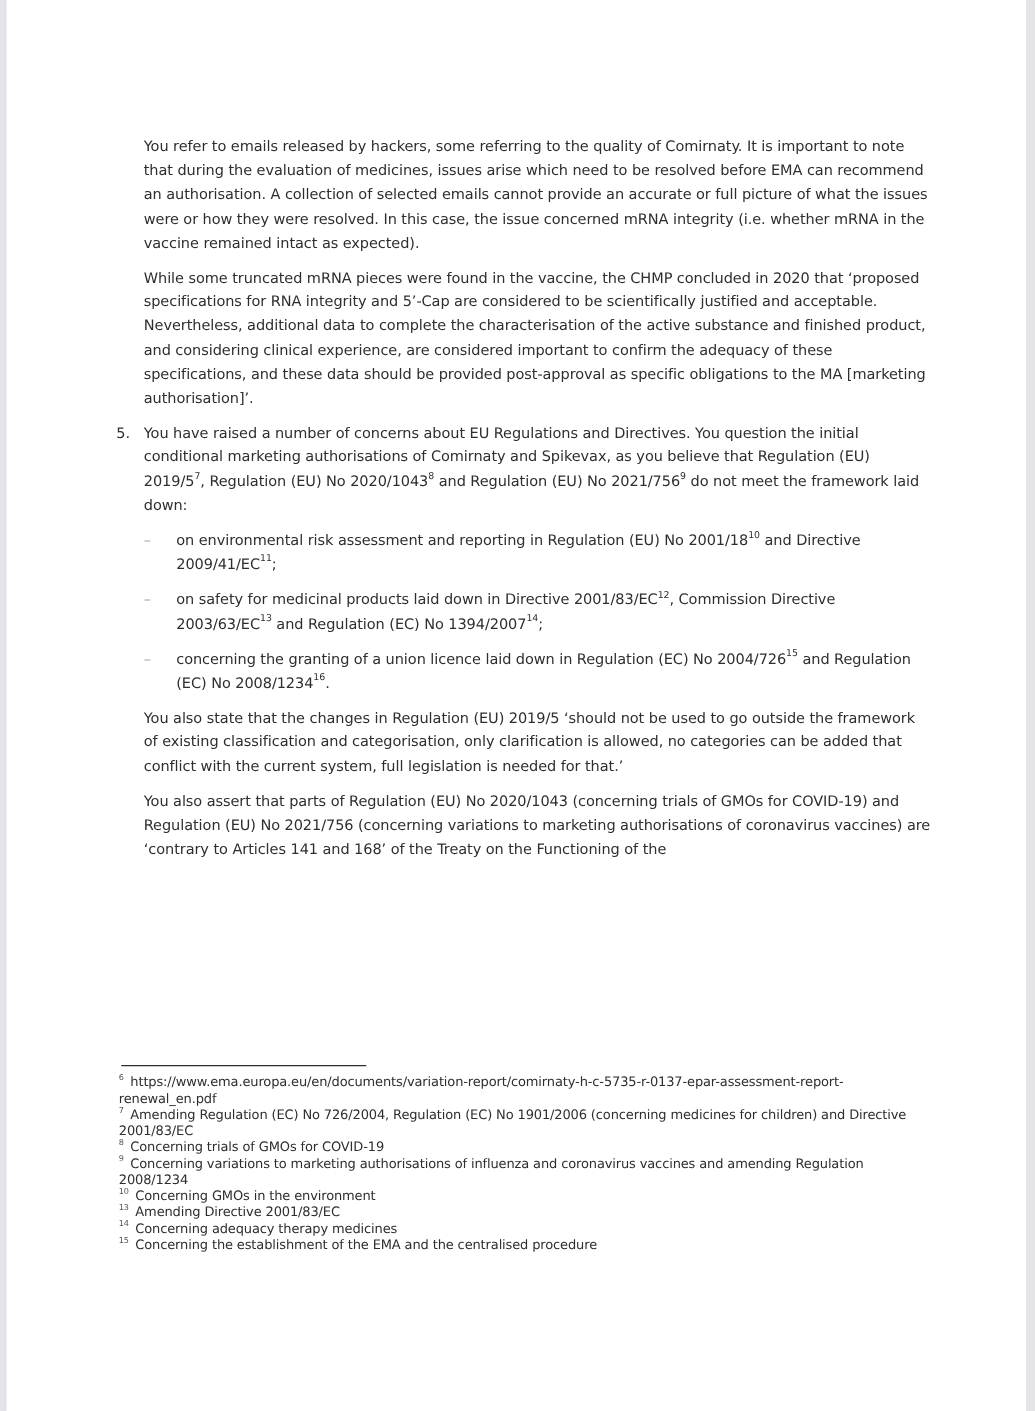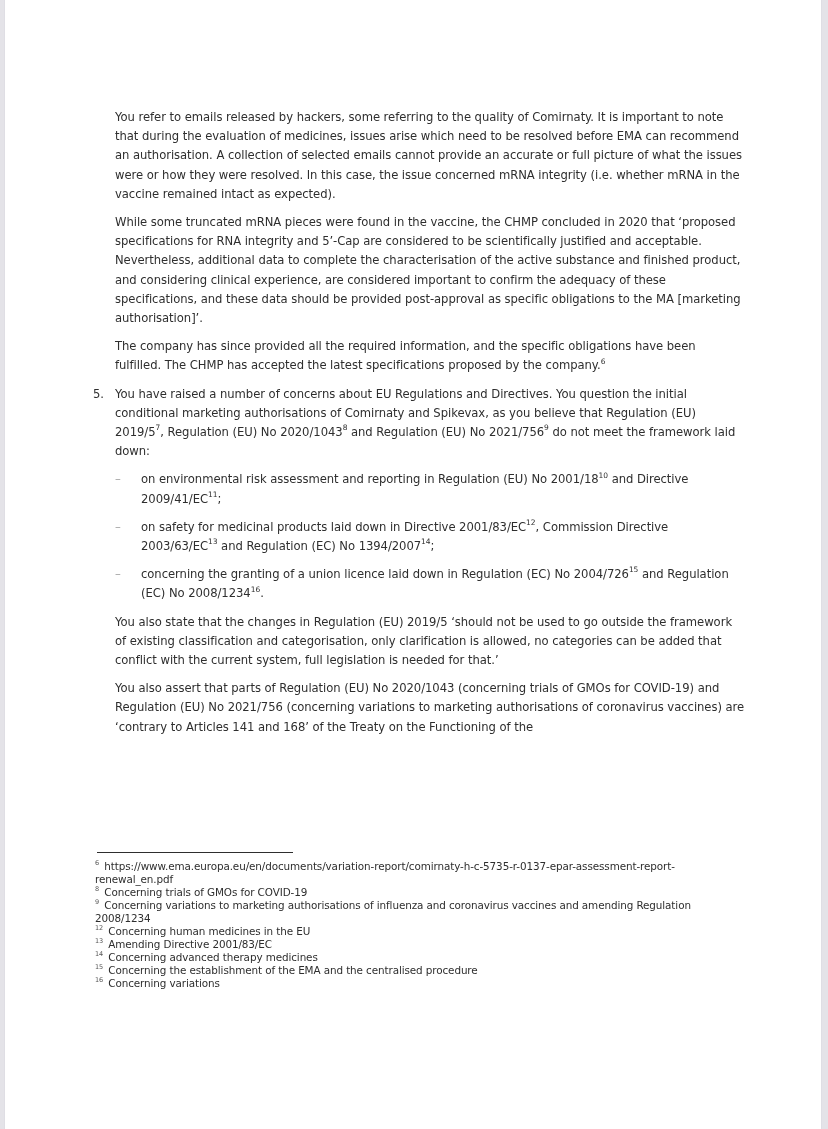--- a/index.html
+++ b/index.html
@@ -43,21 +43,20 @@
   .footnotes sup { font-size: 6.5px; top: -1px; margin-right: 2px; color: #555; }
 </style>
 </head>
 <body>
 
 <div class="page">
   <div class="content">
 
     <p>You refer to emails released by hackers, some referring to the quality of Comirnaty. It is important to note that during the evaluation of medicines, issues arise which need to be resolved before EMA can recommend an authorisation. A collection of selected emails cannot provide an accurate or full picture of what the issues were or how they were resolved. In this case, the issue concerned mRNA integrity (i.e. whether mRNA in the vaccine remained intact as expected).</p>
     <p>While some truncated mRNA pieces were found in the vaccine, the CHMP concluded in 2020 that ‘proposed specifications for RNA integrity and 5’-Cap are considered to be scientifically justified and acceptable. Nevertheless, additional data to complete the characterisation of the active substance and finished product, and considering clinical experience, are considered important to confirm the adequacy of these specifications, and these data should be provided post-approval as specific obligations to the MA [marketing authorisation]’.</p>
-    <p><span>The company has since provided all the required information, and the specific obligations have been fulfilled. The CHMP has accepted the latest specifications proposed by the company.</span><sup>6</sup></p>
 
     <div class="heading">
       <span class="num">5.</span>
     </div>
 
     <p><span>You have raised a number of concerns about EU Regulations and Directives.  You question the initial conditional marketing authorisations of Comirnaty and Spikevax, as you believe that Regulation (EU) 2019/5</span><sup>7</sup><span>, Regulation (EU) No 2020/1043</span><sup>8</sup><span> and Regulation (EU) No 2021/756</span><sup>9</sup><span> do not meet the framework laid down:</span></p>
 
     <ul class="dash">
       <li><span class="dash-mark">–</span><span>on environmental risk assessment and reporting in Regulation (EU) No 2001/18</span><sup>10</sup><span> and Directive 2009/41/EC</span><sup>11</sup><span>;</span></li>
       <li><span class="dash-mark">–</span><span>on safety for medicinal products laid down in Directive 2001/83/EC</span><sup>12</sup><span>, Commission Directive 2003/63/EC</span><sup>13</sup><span> and Regulation (EC) No 1394/2007</span><sup>14</sup><span>;</span></li>
@@ -65,21 +64,21 @@
     </ul>
 
     <p>You also state that the changes in Regulation (EU) 2019/5 ‘should not be used to go outside the framework of existing classification and categorisation, only clarification is allowed, no categories can be added that conflict with the current system, full legislation is needed for that.’</p>
     <p>You also assert that parts of Regulation (EU) No 2020/1043 (concerning trials of GMOs for COVID-19) and Regulation (EU) No 2021/756 (concerning variations to marketing authorisations of coronavirus vaccines) are ‘contrary to Articles 141 and 168’ of the Treaty on the Functioning of the</p>
   </div>
 
   <div class="fn-rule"></div>
 
   <div class="footnotes">
     <p class="fn"><sup>6</sup><span> https://www.ema.europa.eu/en/documents/variation-report/comirnaty-h-c-5735-r-0137-epar-assessment-report-renewal_en.pdf</span></p>
+    <p class="fn"><sup>7</sup><span> Amending Regulation (EC) No 726/2004,  Regulation (EC) No 1901/2006 (concerning medicines for children) and Directive 2001/83/EC</span></p>
     <p class="fn"><sup>8</sup><span> Concerning trials of GMOs for COVID-19</span></p>
     <p class="fn"><sup>9</sup><span> Concerning variations to marketing authorisations of influenza and coronavirus vaccines and amending Regulation 2008/1234</span></p>
-    <p class="fn"><sup>12</sup><span> Concerning human medicines in the EU</span></p>
+    <p class="fn"><sup>10</sup><span> Concerning GMOs in the environment</span></p>
     <p class="fn"><sup>13</sup><span> Amending Directive 2001/83/EC</span></p>
-    <p class="fn"><sup>14</sup><span> Concerning advanced therapy medicines</span></p>
+    <p class="fn"><sup>14</sup><span> Concerning adequacy therapy medicines</span></p>
     <p class="fn"><sup>15</sup><span> Concerning the establishment of the EMA and the centralised procedure</span></p>
-    <p class="fn"><sup>16</sup><span> Concerning variations</span></p>
   </div>
 </div>
 
 </body></html>

